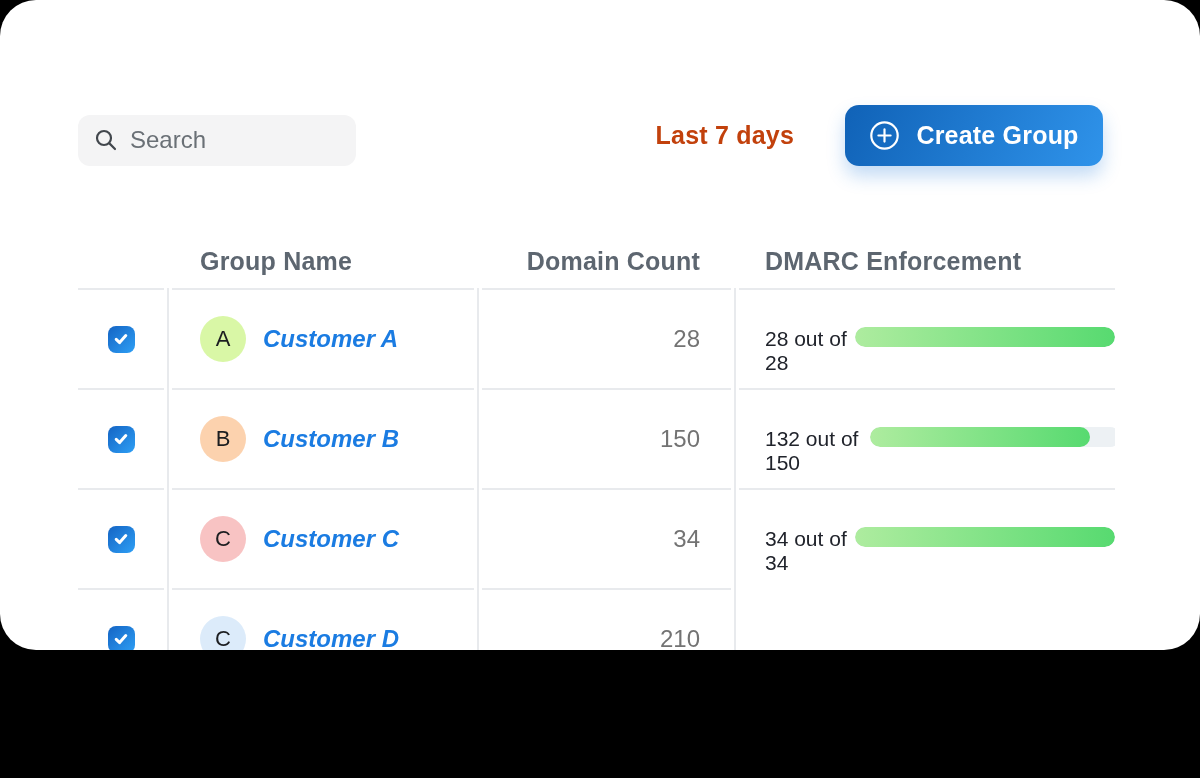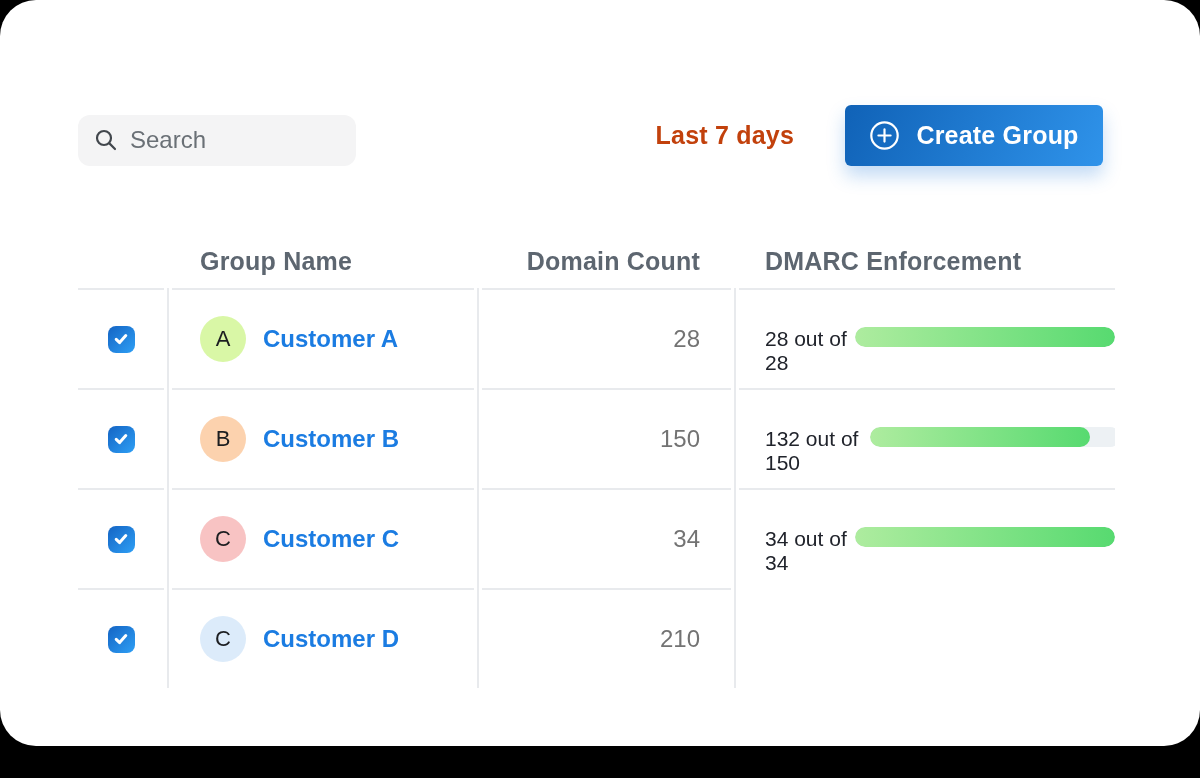--- a/index.html
+++ b/index.html
@@ -1,20 +1,20 @@
 <!DOCTYPE html>
 <html><head>
 <meta charset="utf-8">
 <style>
   * { margin:0; padding:0; box-sizing:border-box; }
   html,body { width:1200px; height:778px; background:#000; }
   body { font-family:"Liberation Sans", sans-serif; }
 
   .card {
-    position:relative; width:1200px; height:746px;
+    position:relative; width:1200px; height:650px;
     background:#ffffff; border-radius:36px; overflow:hidden;
   }
 
   
   .toolbar {
     position:absolute; left:78px; right:97px; top:104px; height:63px;
     display:flex; align-items:center;
   }
   .search-box {
     width:278px; height:51px; margin-top:9px;
@@ -28,21 +28,21 @@
     font-size:24px; color:#40454b; margin-left:12px; width:200px;
   }
   .search-box input::placeholder { color:#6a7076; opacity:1; }
 
   .date-range {
     margin-left:auto; font-size:25px; font-weight:600; color:#c2410c;
     letter-spacing:0.2px;
   }
   .create-group-btn {
     margin-left:51px; width:258px; height:61px; border:none; cursor:pointer;
-    border-radius:6px;
+    border-radius:14px;
     background:linear-gradient(115deg, #1062b7 0%, #2f93ea 100%);
     box-shadow:0 10px 18px rgba(40,125,220,0.28);
     display:flex; align-items:center; justify-content:center;
     color:#ffffff; font-family:"Liberation Sans", sans-serif;
     font-size:25px; font-weight:600; letter-spacing:0.2px;
   }
   .create-group-btn .plus-icon { margin-right:16px; display:flex; }
 
   
   .tbl { position:absolute; left:78px; top:168px; width:1037px; }
@@ -80,21 +80,21 @@
     display:flex; align-items:center; justify-content:center; cursor:pointer;
   }
   .cell-name { padding-left:28px; }
   .avatar {
     width:46px; height:46px; border-radius:50%;
     display:flex; align-items:center; justify-content:center;
     font-size:22px; color:#1c1e21; flex:0 0 auto;
   }
   .cust-link {
     margin-left:17px; font-size:24px; font-weight:600; color:#1b7ce2;
-    text-decoration:none; cursor:pointer; white-space:nowrap;
+    text-decoration:none; cursor:pointer; white-space:nowrap;font-style:italic;
   }
   .cell-count {
     justify-content:flex-end; padding-right:31px;
     font-size:24px; color:#737373;
   }
   .cell-dmarc { padding-left:26px; }
   .dmarc-wrap { display:flex; flex-direction:row;margin-top:32px; }
   .dmarc-label { font-size:21px; color:#20232b; margin-bottom:8px; }
   .progress-track {
     width:320px; height:20px; border-radius:10px; background:#edf1f4;

